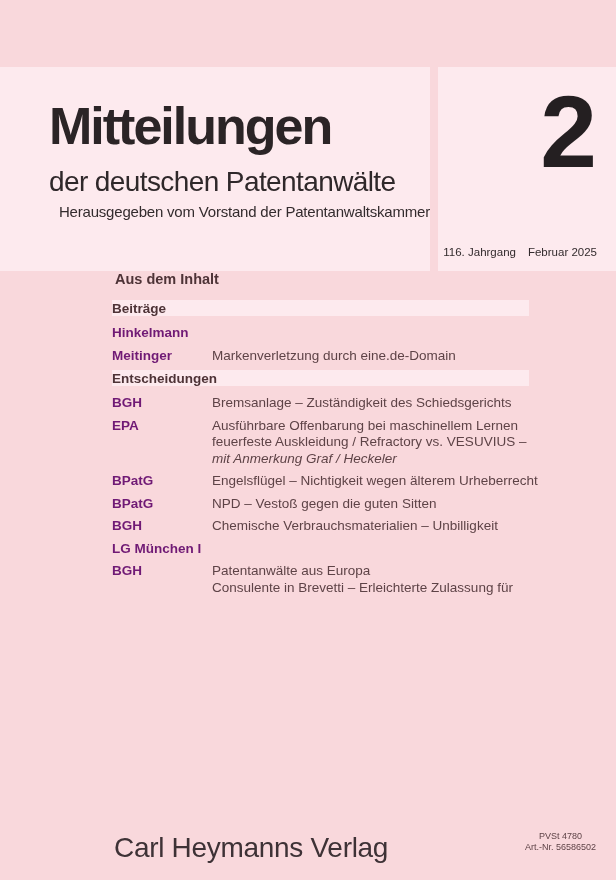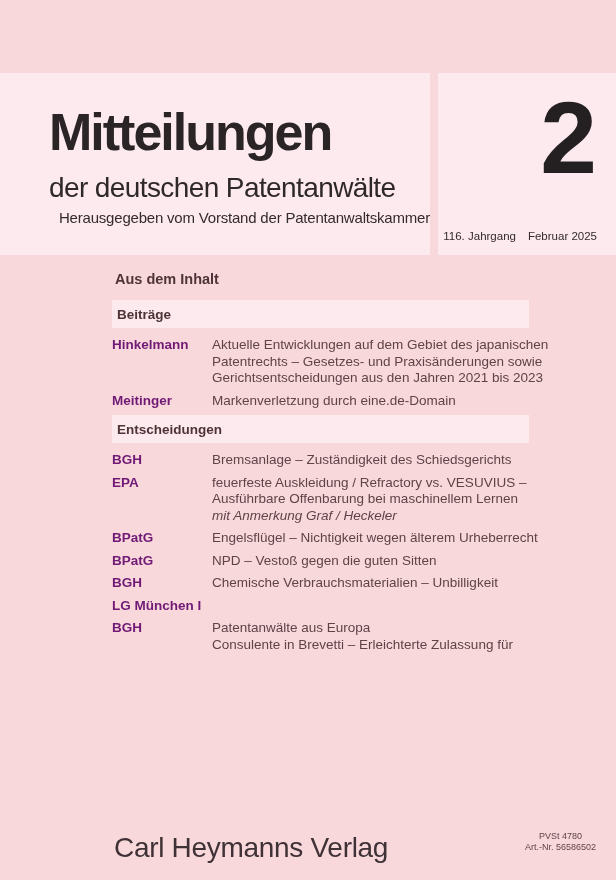--- a/index.html
+++ b/index.html
@@ -2,43 +2,43 @@
 <html lang="de"><head>
 <meta charset="utf-8">
 <style>
   html,body{margin:0;padding:0;background:#e9e9e9;}
   .page{
     position:relative;width:616px;height:880px;margin:0 auto;
     background:#f9d8dc;overflow:hidden;
     font-family:"Liberation Sans","DejaVu Sans",sans-serif;
   }
   
-  .panel{position:absolute;top:73px;height:182px;background:#fdeaee;box-sizing:border-box;}
+  .panel{position:absolute;top:67px;height:204px;background:#fdeaee;box-sizing:border-box;}
   .panel-left{left:0;width:430px;padding:33px 0 0 49px;}
   .panel-right{left:438px;width:178px;text-align:right;}
   .journal-title{
     margin:0;font-size:52px;line-height:1;letter-spacing:-2px;
     font-weight:700;color:#2b2426;
   }
   .journal-subtitle{
     font-size:28px;letter-spacing:-0.6px;color:#2f282a;margin-top:14px;line-height:1.15;
   }
   .publisher-line{font-size:15px;color:#332b2d;margin-top:5px;letter-spacing:-0.2px;text-align:right;}
   .issue-number{
     font-size:102px;font-weight:700;line-height:1;color:#241f21;
     margin:14px 19px 0 0;
   }
   .issue-meta{position:absolute;right:19px;bottom:13px;font-size:11.5px;color:#332b2d;white-space:nowrap;text-align:right;}
   .issue-meta .sep{display:inline-block;width:12px;}
   
   .toc{position:absolute;left:112px;top:271px;width:417px;color:#5e4347;}
   .toc-heading{font-weight:700;font-size:14.5px;color:#4e3337;margin:0 0 13px 3px;}
   .section-bar{
-    height:28px;background:#fdeaee;display:flex;align-items:center;
-    padding-left:5px;margin-bottom:9px;box-sizing:border-box;
+    height:16px;background:#fdeaee;display:flex;align-items:center;
+    margin-bottom:9px;box-sizing:border-box;
   }
   .section-bar .section-title{font-size:13.5px;font-weight:700;color:#4e3337;}
   .row{display:flex;margin-bottom:6px;font-size:13.5px;line-height:16.5px;}
   .row .label{flex:0 0 100px;width:100px;font-weight:700;color:#701a75;}
   .row .desc{flex:1;}
   .line{white-space:nowrap;}
   .note{font-style:italic;}
   
   .footer-publisher{position:absolute;left:114px;top:832px;font-size:28px;color:#3e3236;letter-spacing:-0.3px;}
   .dispatch{position:absolute;right:20px;top:831px;text-align:center;font-size:9px;line-height:10.5px;color:#5e4347;}
@@ -63,25 +63,20 @@
 
   <div class="toc">
     <div class="toc-heading">Aus dem Inhalt</div>
 
     <div class="section-bar">
       <span class="section-title">Beiträge</span>
     </div>
 
     <div class="row">
       <div class="label">Hinkelmann</div>
-      <div class="desc">
-        <div class="line">Aktuelle Entwicklungen auf dem Gebiet des japanischen</div>
-        <div class="line">Patentrechts – Gesetzes- und Praxisänderungen sowie</div>
-        <div class="line">Gerichtsentscheidungen aus den Jahren 2021 bis 2023</div>
-      </div>
     </div>
 
     <div class="row">
       <div class="label">Meitinger</div>
       <div class="desc">
         <div class="line">Markenverletzung durch eine.de-Domain</div>
       </div>
     </div>
 
     <div class="section-bar">
@@ -91,22 +86,22 @@
     <div class="row">
       <div class="label">BGH</div>
       <div class="desc">
         <div class="line">Bremsanlage – Zuständigkeit des Schiedsgerichts</div>
       </div>
     </div>
 
     <div class="row">
       <div class="label">EPA</div>
       <div class="desc">
+        <div class="line">Ausführbare Offenbarung bei maschinellem Lernen</div>
         <div class="line">feuerfeste Auskleidung / Refractory vs. VESUVIUS –</div>
-        <div class="line">Ausführbare Offenbarung bei maschinellem Lernen</div>
         <div class="line note">mit Anmerkung Graf / Heckeler</div>
       </div>
     </div>
 
     <div class="row">
       <div class="label">BPatG</div>
       <div class="desc">
         <div class="line">Engelsflügel – Nichtigkeit wegen älterem Urheberrecht</div>
       </div>
     </div>

